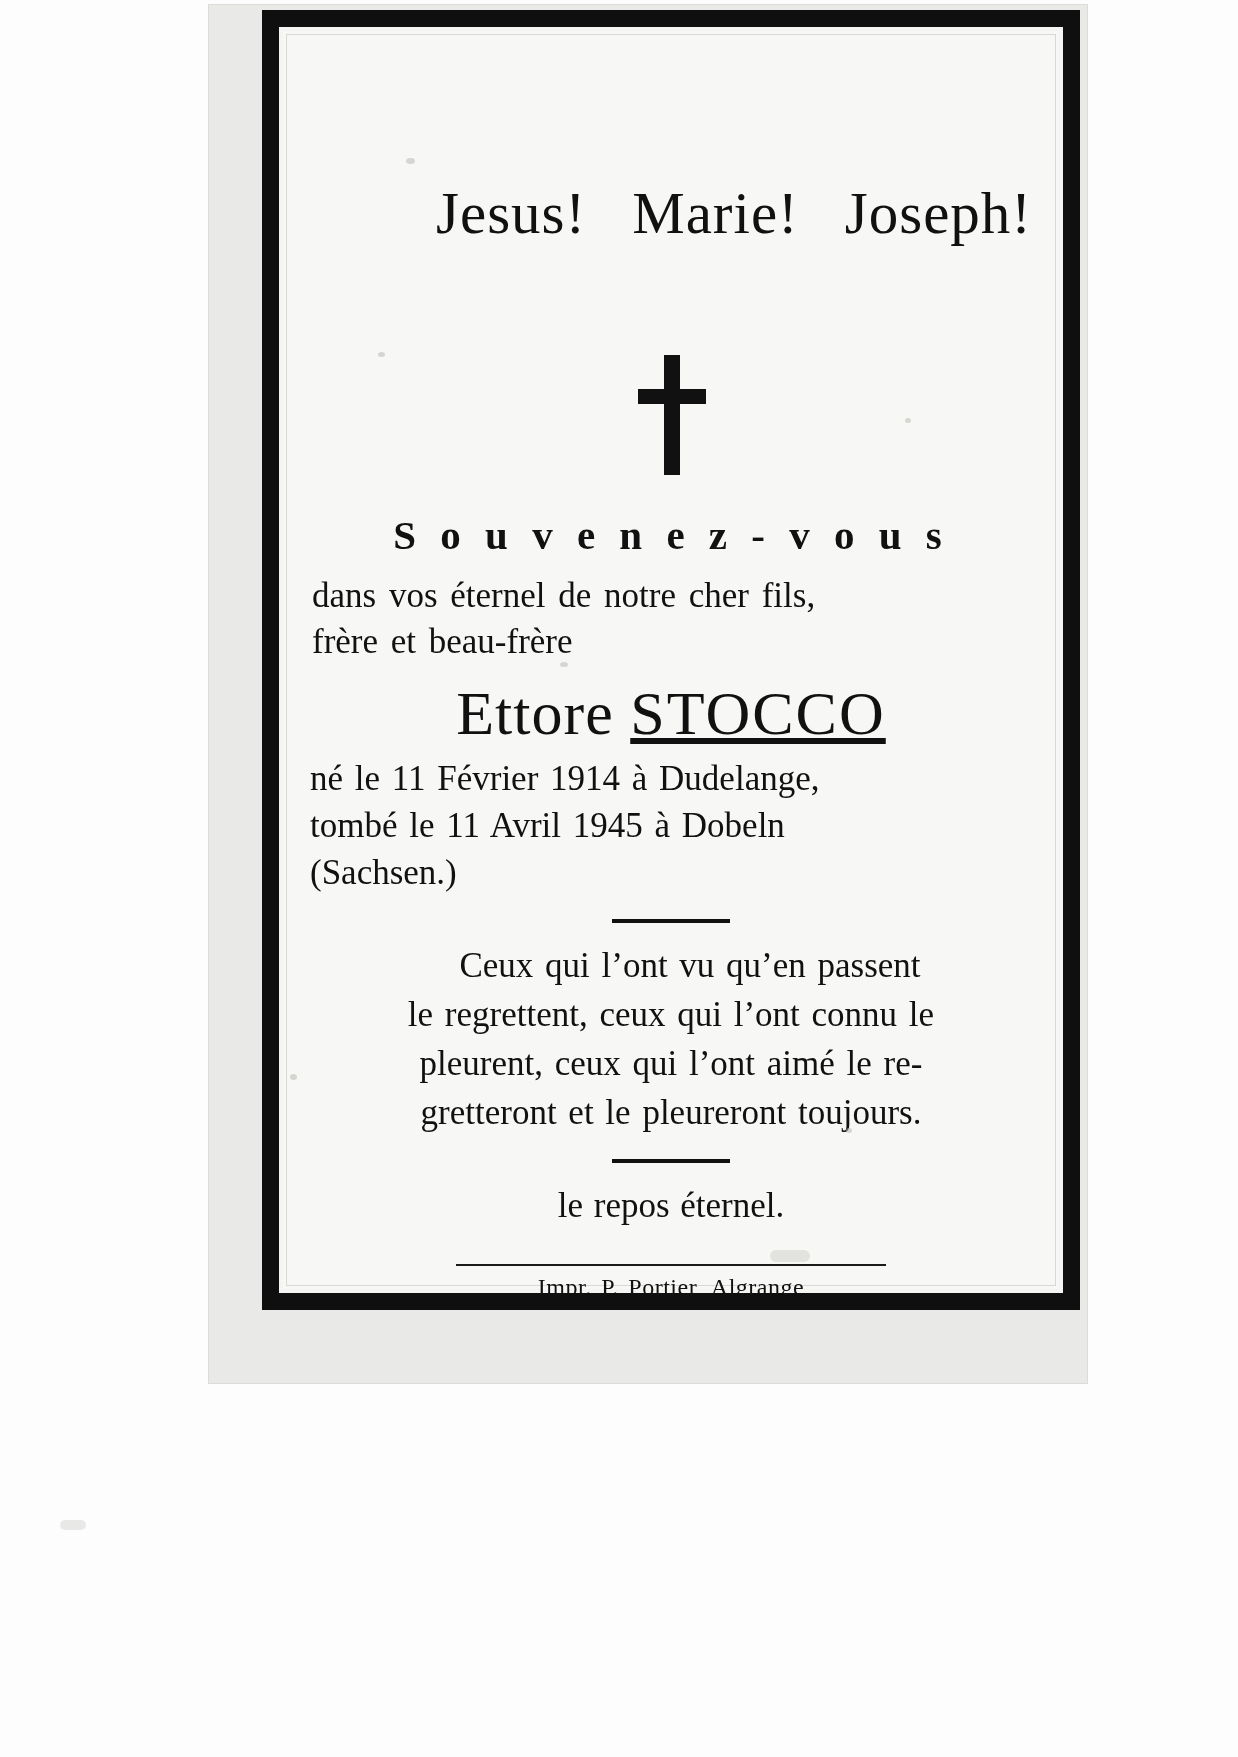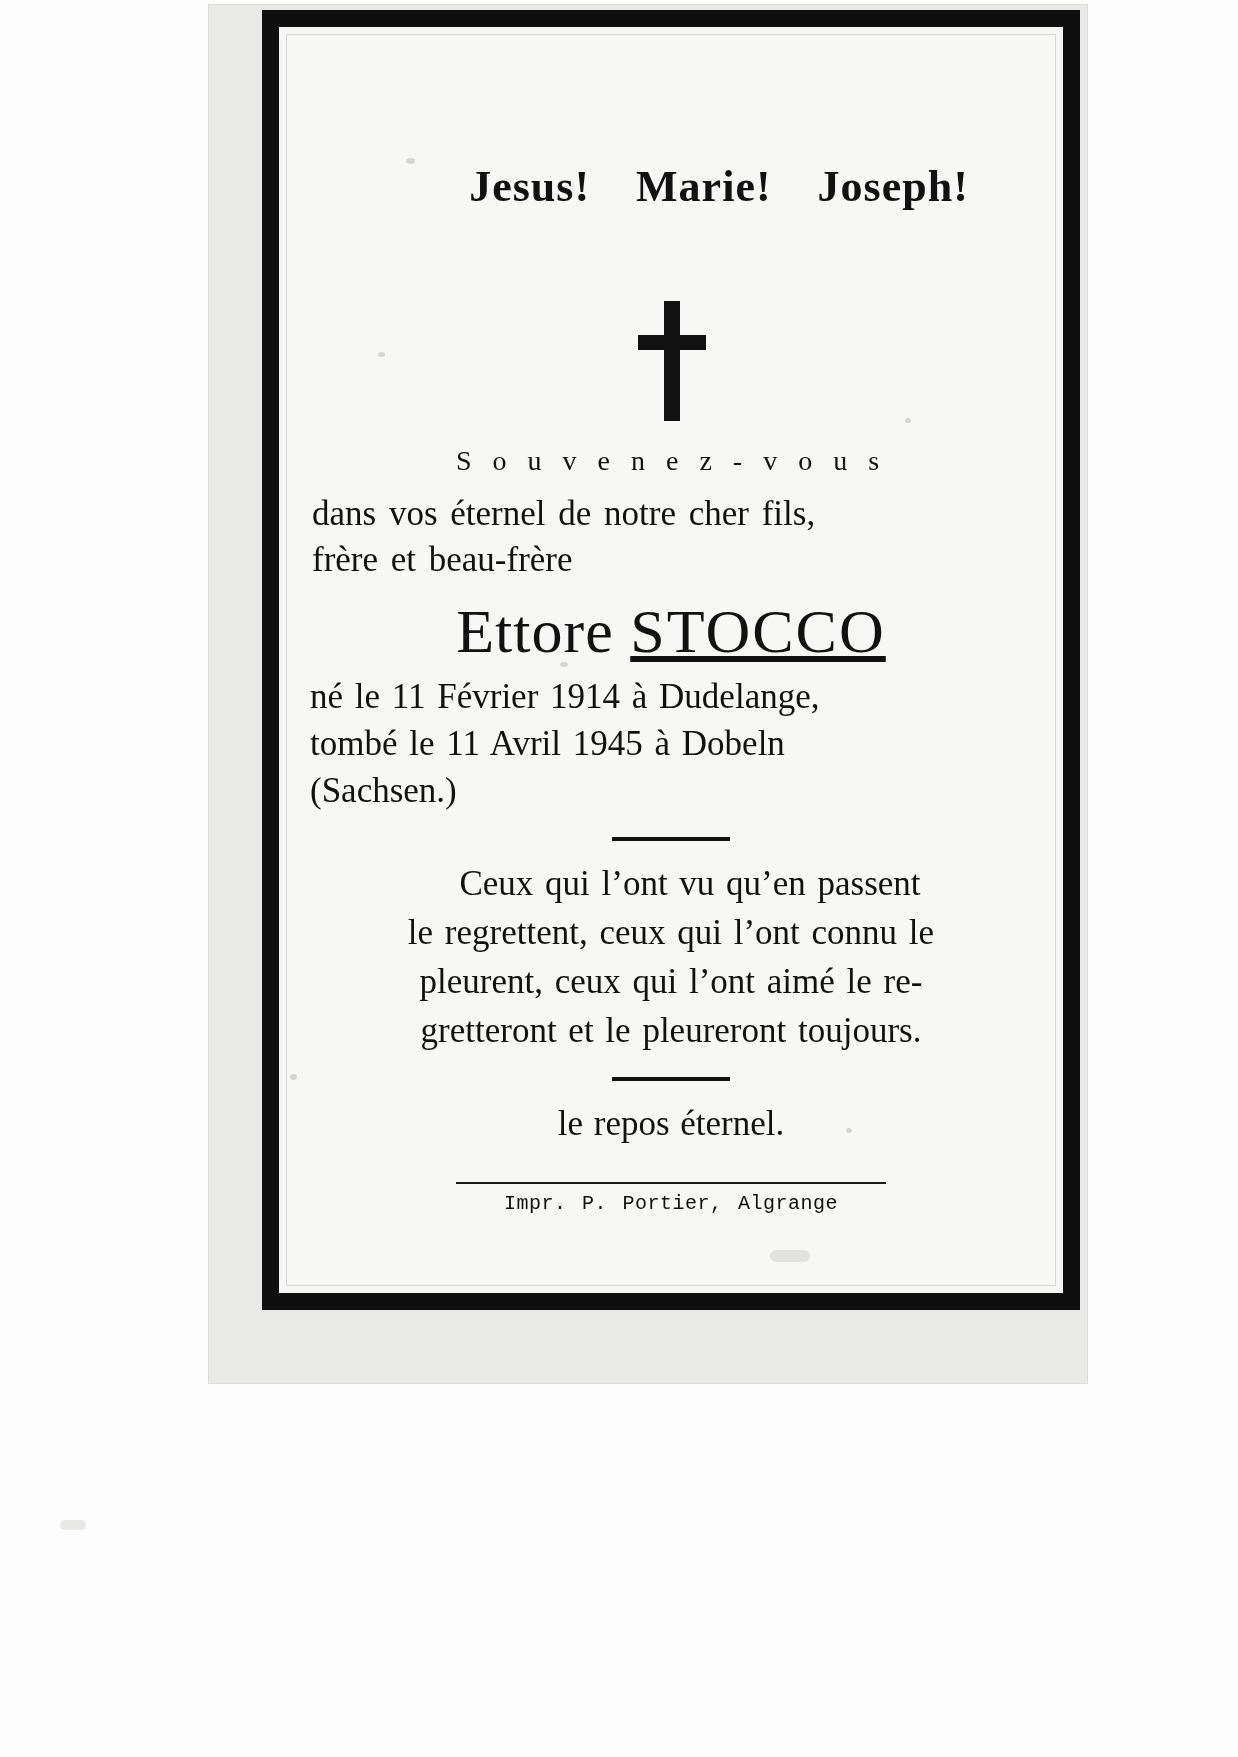--- a/index.html
+++ b/index.html
@@ -77,22 +77,22 @@
     left: 46px;
     top: 46px;
     width: 726px;
     height: 1210px;
     text-align: center;
     color: #111;
   }
 
   .invocation {
     font-family: "Liberation Serif", serif;
-    font-weight: bold;
-    font-size: 44px;
+    font-weight: normal;
+    font-size: 59px;
     letter-spacing: 1px;
     margin-top: 54px;
     white-space: pre;
   }
   .invocation span { display: inline-block; }
   .invocation .gap { width: 46px; }
 
   .cross-wrap {
     margin-top: 38px;
     height: 130px;
@@ -117,23 +117,23 @@
   .cross .hbar {
     position: absolute;
     left: 5px;
     top: 34px;
     width: 68px;
     height: 15px;
     background: #111;
   }
 
   .souvenez {
-    margin-top: 14px;
-    font-size: 28px;
-    font-weight: normal;
+    margin-top: 26px;
+    font-size: 41px;
+    font-weight: bold;
     letter-spacing: 7px;
     font-family: "Liberation Serif", serif;
   }
 
   .lede {
     margin-top: 14px;
     font-size: 35px;
     line-height: 1.32;
     text-align: left;
     padding: 0 4px;
@@ -183,24 +183,23 @@
     word-spacing: 2px;
   }
 
   .imprint-rule {
     width: 430px;
     height: 2px;
     background: #1a1a1a;
     margin: 34px auto 8px auto;
   }
   .imprint {
-    font-size: 20px;
+    font-size: 24px;
     letter-spacing: 0.5px;
     word-spacing: 3px;
-    font-family: Liberation Mono, monospace;
   }
 
   
   .speck {
     position: absolute;
     background: #b9b9b5;
     border-radius: 50%;
     opacity: 0.55;
     pointer-events: none;
   }

